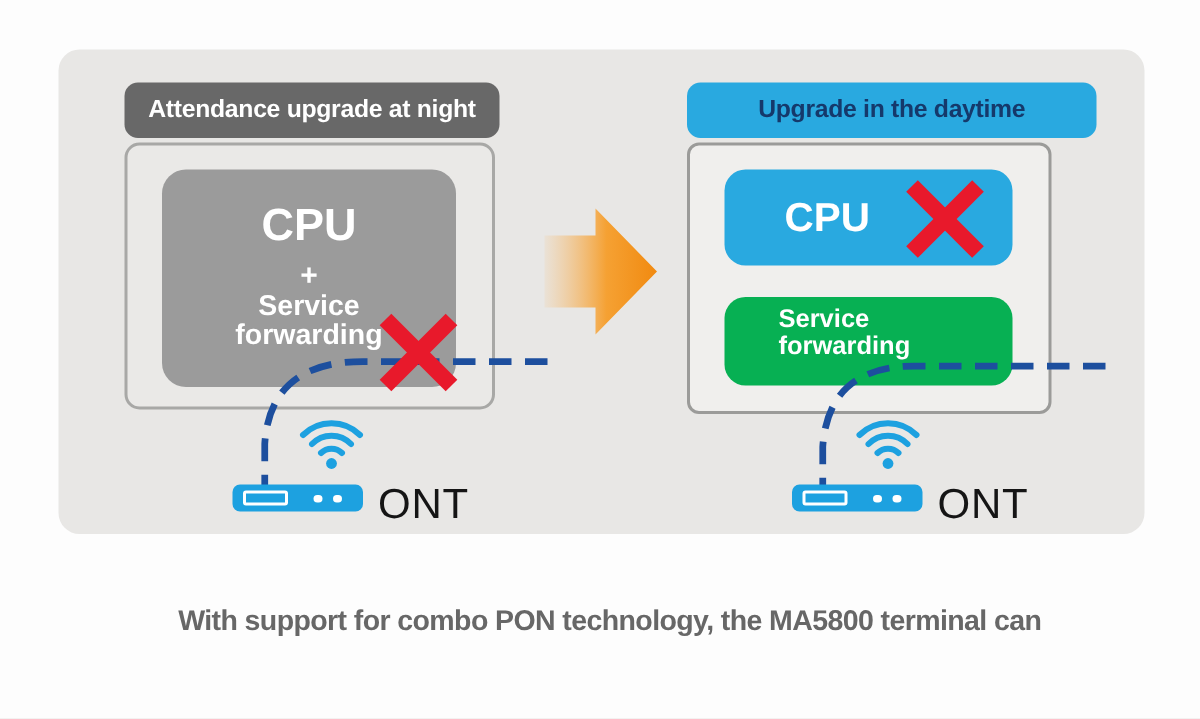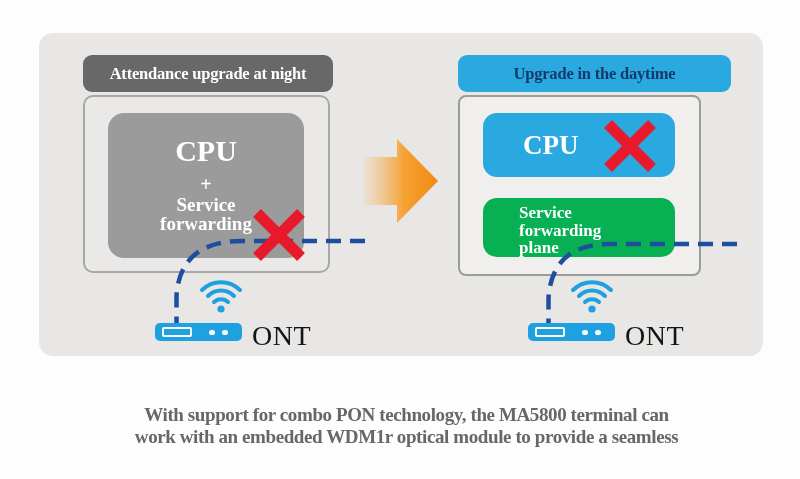--- a/index.html
+++ b/index.html
@@ -14,21 +14,21 @@
     --day-title-navy:#15396b;
     --canvas-gray:#e8e7e5;
     --device-blue:#1da1e0;
   }
   *{margin:0;padding:0;box-sizing:border-box;}
   body{
     background:#fdfdfd;
     font-family:"Liberation Sans", sans-serif;
     width:800px;height:479px;overflow:hidden;
   }
-  .stage{position:relative;width:800px;height:479px;font-family:Liberation Serif, serif;}
+  .stage{position:relative;width:800px;height:479px;}
   .canvas{
     position:absolute;left:39px;top:33px;width:724px;height:323px;
     background:var(--canvas-gray);border-radius:14px;
   }
   .pill-header{
     position:absolute;height:37px;border-radius:9px;
     display:flex;align-items:center;justify-content:center;
     font-size:16.5px;font-weight:bold;letter-spacing:-0.2px;
   }
   .night-header{left:83px;top:55px;width:250px;background:var(--header-gray);color:#ffffff;}
@@ -116,21 +116,20 @@
 
   <div class="frame day-frame"></div>
 
   <div class="day-cpu-box">
     <span>CPU</span>
   </div>
 
   <div class="day-green-box">
     <div>Service</div>
     <div>forwarding</div>
-    <div>plane</div>
   </div>
 
   <div class="ont-label left">ONT</div>
   <div class="ont-label right">ONT</div>
 
   <svg class="overlay" width="800" height="479" viewBox="0 0 800 479">
     <defs>
       <linearGradient id="arrowGrad" x1="0" y1="0" x2="1" y2="0">
         <stop offset="0" stop-color="#f7b96a" stop-opacity="0.12"></stop>
         <stop offset="0.55" stop-color="#f5a133" stop-opacity="1"></stop>
@@ -172,16 +171,15 @@
     <div class="dot d2"></div>
   </div>
   <div class="router right">
     <div class="port"></div>
     <div class="dot d1"></div>
     <div class="dot d2"></div>
   </div>
 
   <div class="caption">
     <div>With support for combo PON technology, the MA5800 terminal can</div>
-    <div>work with an embedded WDM1r optical module to provide a seamless</div>
   </div>
 
 </div>
 
 </body></html>

